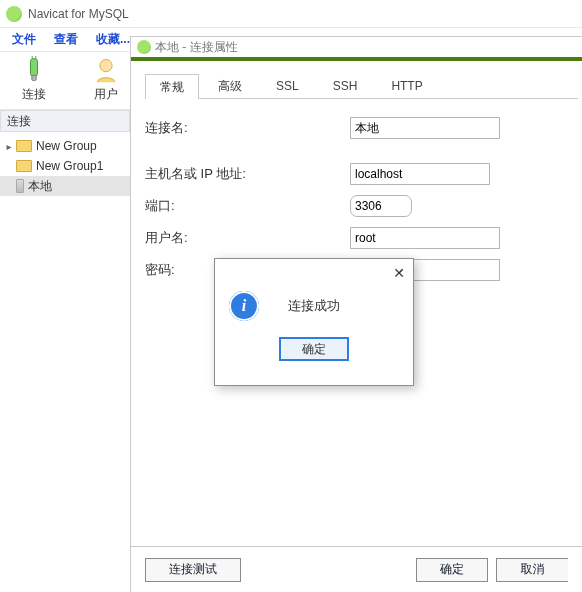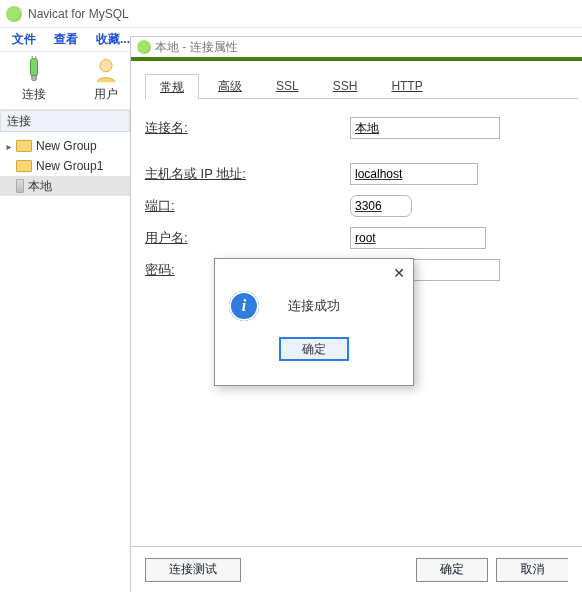--- a/index.html
+++ b/index.html
@@ -32,35 +32,35 @@
   .tree-row .db-icon { width: 8px; height: 14px; background: linear-gradient(#ddd,#bbb); border: 1px solid #aaa; border-radius: 1px; }
   .tree-row .lbl { font-size: 12px; color: #333; margin-left: 2px; white-space: nowrap; }
   .tree-row.indent1 { padding-left: 16px; }
 
   
   .dialog { position: absolute; top: 36px; left: 130px; right: 0; bottom: 0; background: #fff; border-left: 1px solid #c9c9c9; border-top: 1px solid #c9c9c9; }
   .dlg-titlebar { height: 24px; display: flex; align-items: center; padding: 0 6px; gap: 4px; background: #fff; border-bottom: 4px solid #4d7c0f; }
   .dlg-icon { width: 14px; height: 14px; border-radius: 50%; background: radial-gradient(circle at 35% 35%, #a3e26b 60%, #5fb332 100%); }
   .dlg-titlebar span { font-size: 12px; color: #777; }
 
-  .dlg-body { position: absolute; top: 24px; left: 0; right: 0; bottom: 46px; padding: 12px 4px 0 14px; text-decoration: underline; }
+  .dlg-body { position: absolute; top: 24px; left: 0; right: 0; bottom: 46px; padding: 12px 4px 0 14px; }
 
   .tabs { display: flex; border-bottom: 1px solid #c9c9c9; height: 26px; }
   .tab { padding: 0 14px; line-height: 24px; font-size: 12px; color: #333; border: 1px solid transparent; border-bottom: none; margin-right: 4px; cursor: default; }
   .tab.active { background: #fff; border-color: #c9c9c9; position: relative; top: 1px; }
   .tab:not(.active) { color: #444; }
 
   .form { padding: 18px 0 0 0; }
   .form-row { display: flex; align-items: center; margin-bottom: 10px; gap: 35px; }
   .form-row .flabel { width: 170px; font-size: 13px; color: #333; }
   .form-row input { height: 22px; border: 1px solid #b5b5b5; font-size: 12px; padding: 0 4px; }
   .inp-name { width: 150px; }
-  .inp-host { width: 128px; }
+  .inp-host { width: 140px; }
   .inp-port { width: 62px; border-radius: 7px; }
-  .inp-user { width: 136px; }
+  .inp-user { width: 150px; }
   .inp-pwd  { width: 150px; }
 
   
   .dlg-footer { position: absolute; left: 0; right: 0; bottom: 0; height: 46px; border-top: 1px solid #c9c9c9; display: flex; align-items: center; padding: 0 14px; background: #fff; }
   .dlg-footer .spacer { flex: 1; }
   .btn { min-width: 72px; height: 24px; border: 1px solid #8a8a8a; background: #f7f7f7; font-size: 12px; color: #0f172a; margin-left: 8px; padding: 0 10px; cursor: default; }
   .btn.test { margin-left: 0; min-width: 96px; }
   .btn.cancel { border-right: none; }
 
   

